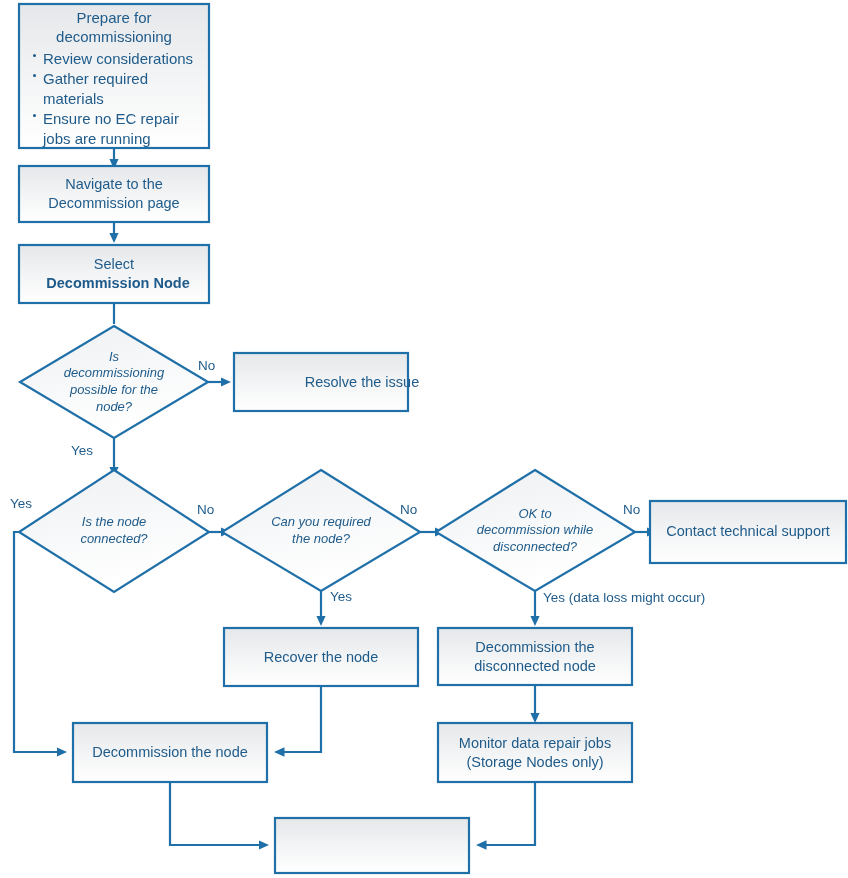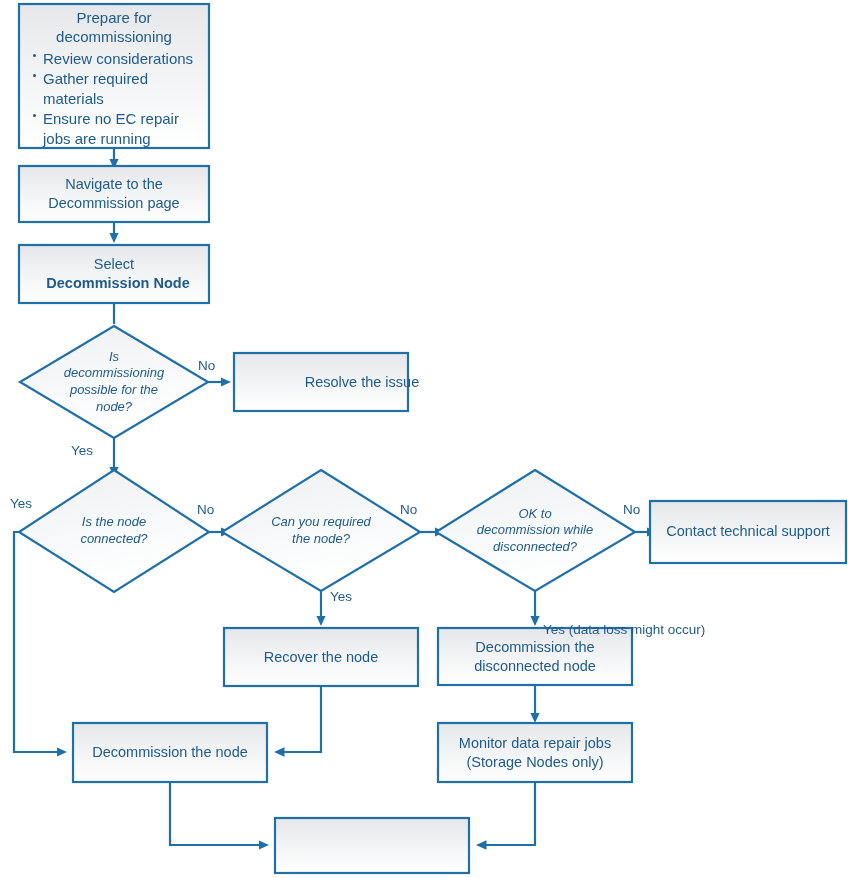--- a/index.html
+++ b/index.html
@@ -233,15 +233,15 @@
   </div>
 
 
   <div class="edge-label" style="left:198px; top:358px;">No</div>
   <div class="edge-label" style="left:71px; top:443px;">Yes</div>
   <div class="edge-label" style="left:10px; top:496px;">Yes</div>
   <div class="edge-label" style="left:197px; top:502px;">No</div>
   <div class="edge-label" style="left:400px; top:502px;">No</div>
   <div class="edge-label" style="left:330px; top:589px;">Yes</div>
   <div class="edge-label" style="left:623px; top:502px;">No</div>
-  <div class="edge-label" style="left:543px; top:590px;margin-top:32px;">Yes (data loss might occur)</div>
+  <div class="edge-label" style="left:543px; top:590px;">Yes (data loss might occur)</div>
 
 </div>
 
 </body></html>

